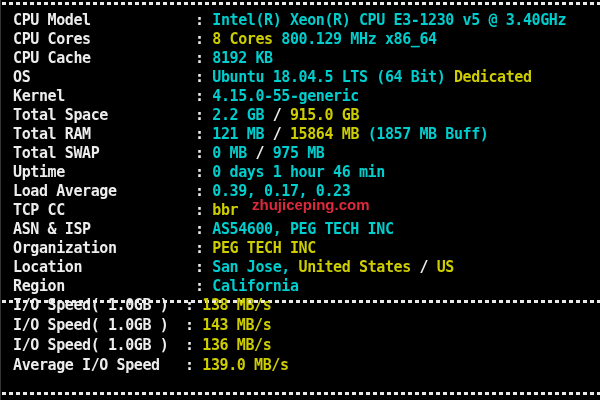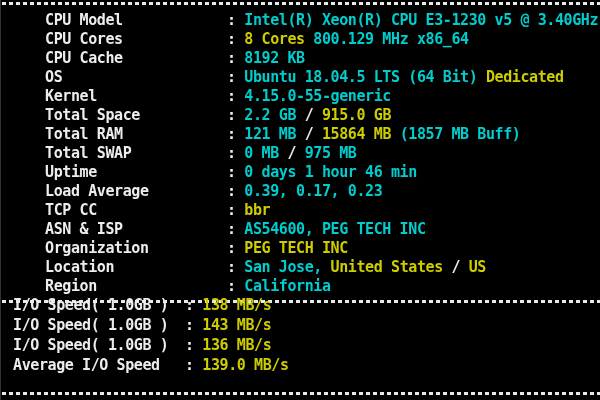--- a/index.html
+++ b/index.html
@@ -20,21 +20,21 @@
   }
   .sep-top{top:2px;}
   .sep-mid{top:300px;}
   .sep-bottom{top:392px;}
   .section{position:absolute;left:13px;right:0;}
   #sysinfo{top:11px;}
   #iospeed{top:295px;}
   .row{height:19px;}
   #iospeed .row{height:20px;line-height:20px;}
   .row .label{display:inline-block;}
-  #sysinfo .label{width:182px;margin-left:32px;}
+  #sysinfo .label{width:182px;}
   #iospeed .label{width:172px;}
   .watermark{
     position:absolute;left:252px;top:196px;
     font-family:"Liberation Sans","DejaVu Sans",sans-serif;
     font-size:15px;font-weight:700;letter-spacing:0;
     line-height:18px;
   }
 </style>
 </head>
 <body>
@@ -44,13 +44,14 @@
   <div class="sep sep-top"></div>
 
   <div class="section" id="sysinfo"><div class="row"><span class="label" style="color: rgb(237, 237, 237);">CPU Model</span><span style="color: rgb(237, 237, 237);">: </span><span style="color: rgb(0, 205, 205);">Intel(R) Xeon(R) CPU E3-1230 v5 @ 3.40GHz</span></div><div class="row"><span class="label" style="color: rgb(237, 237, 237);">CPU Cores</span><span style="color: rgb(237, 237, 237);">: </span><span style="color: rgb(205, 205, 0);">8 Cores</span><span style="color: rgb(0, 205, 205);"> 800.129 MHz x86_64</span></div><div class="row"><span class="label" style="color: rgb(237, 237, 237);">CPU Cache</span><span style="color: rgb(237, 237, 237);">: </span><span style="color: rgb(0, 205, 205);">8192 KB</span></div><div class="row"><span class="label" style="color: rgb(237, 237, 237);">OS</span><span style="color: rgb(237, 237, 237);">: </span><span style="color: rgb(0, 205, 205);">Ubuntu 18.04.5 LTS (64 Bit)</span><span style="color: rgb(205, 205, 0);"> Dedicated</span></div><div class="row"><span class="label" style="color: rgb(237, 237, 237);">Kernel</span><span style="color: rgb(237, 237, 237);">: </span><span style="color: rgb(0, 205, 205);">4.15.0-55-generic</span></div><div class="row"><span class="label" style="color: rgb(237, 237, 237);">Total Space</span><span style="color: rgb(237, 237, 237);">: </span><span style="color: rgb(0, 205, 205);">2.2 GB</span><span style="color: rgb(237, 237, 237);"> / </span><span style="color: rgb(205, 205, 0);">915.0 GB</span></div><div class="row"><span class="label" style="color: rgb(237, 237, 237);">Total RAM</span><span style="color: rgb(237, 237, 237);">: </span><span style="color: rgb(0, 205, 205);">121 MB</span><span style="color: rgb(237, 237, 237);"> / </span><span style="color: rgb(205, 205, 0);">15864 MB</span><span style="color: rgb(0, 205, 205);"> (1857 MB Buff)</span></div><div class="row"><span class="label" style="color: rgb(237, 237, 237);">Total SWAP</span><span style="color: rgb(237, 237, 237);">: </span><span style="color: rgb(0, 205, 205);">0 MB</span><span style="color: rgb(237, 237, 237);"> / </span><span style="color: rgb(0, 205, 205);">975 MB</span></div><div class="row"><span class="label" style="color: rgb(237, 237, 237);">Uptime</span><span style="color: rgb(237, 237, 237);">: </span><span style="color: rgb(0, 205, 205);">0 days 1 hour 46 min</span></div><div class="row"><span class="label" style="color: rgb(237, 237, 237);">Load Average</span><span style="color: rgb(237, 237, 237);">: </span><span style="color: rgb(0, 205, 205);">0.39, 0.17, 0.23</span></div><div class="row"><span class="label" style="color: rgb(237, 237, 237);">TCP CC</span><span style="color: rgb(237, 237, 237);">: </span><span style="color: rgb(205, 205, 0);">bbr</span></div><div class="row"><span class="label" style="color: rgb(237, 237, 237);">ASN &amp; ISP</span><span style="color: rgb(237, 237, 237);">: </span><span style="color: rgb(0, 205, 205);">AS54600, PEG TECH INC</span></div><div class="row"><span class="label" style="color: rgb(237, 237, 237);">Organization</span><span style="color: rgb(237, 237, 237);">: </span><span style="color: rgb(205, 205, 0);">PEG TECH INC</span></div><div class="row"><span class="label" style="color: rgb(237, 237, 237);">Location</span><span style="color: rgb(237, 237, 237);">: </span><span style="color: rgb(0, 205, 205);">San Jose,</span><span style="color: rgb(205, 205, 0);"> United States</span><span style="color: rgb(237, 237, 237);"> / </span><span style="color: rgb(205, 205, 0);">US</span></div><div class="row"><span class="label" style="color: rgb(237, 237, 237);">Region</span><span style="color: rgb(237, 237, 237);">: </span><span style="color: rgb(0, 205, 205);">California</span></div></div>
 
   <div class="sep sep-mid"></div>
 
   <div class="section" id="iospeed"><div class="row"><span class="label" style="color: rgb(237, 237, 237);">I/O Speed( 1.0GB )</span><span style="color: rgb(237, 237, 237);">: </span><span style="color: rgb(205, 205, 0);">138 MB/s</span></div><div class="row"><span class="label" style="color: rgb(237, 237, 237);">I/O Speed( 1.0GB )</span><span style="color: rgb(237, 237, 237);">: </span><span style="color: rgb(205, 205, 0);">143 MB/s</span></div><div class="row"><span class="label" style="color: rgb(237, 237, 237);">I/O Speed( 1.0GB )</span><span style="color: rgb(237, 237, 237);">: </span><span style="color: rgb(205, 205, 0);">136 MB/s</span></div><div class="row"><span class="label" style="color: rgb(237, 237, 237);">Average I/O Speed</span><span style="color: rgb(237, 237, 237);">: </span><span style="color: rgb(205, 205, 0);">139.0 MB/s</span></div></div>
 
   <div class="sep sep-bottom"></div>
 
+  <div class="watermark" style="color: rgb(220, 42, 60);">zhujiceping.com</div>
 </div>
 
 </body></html>

